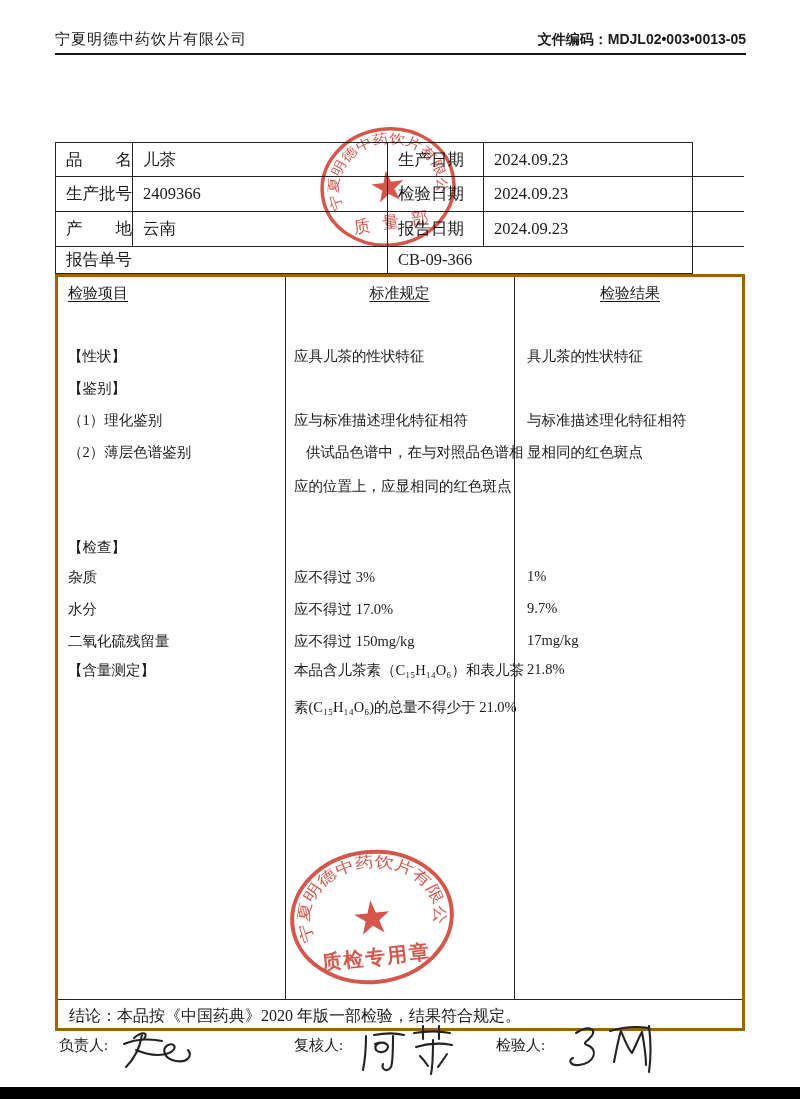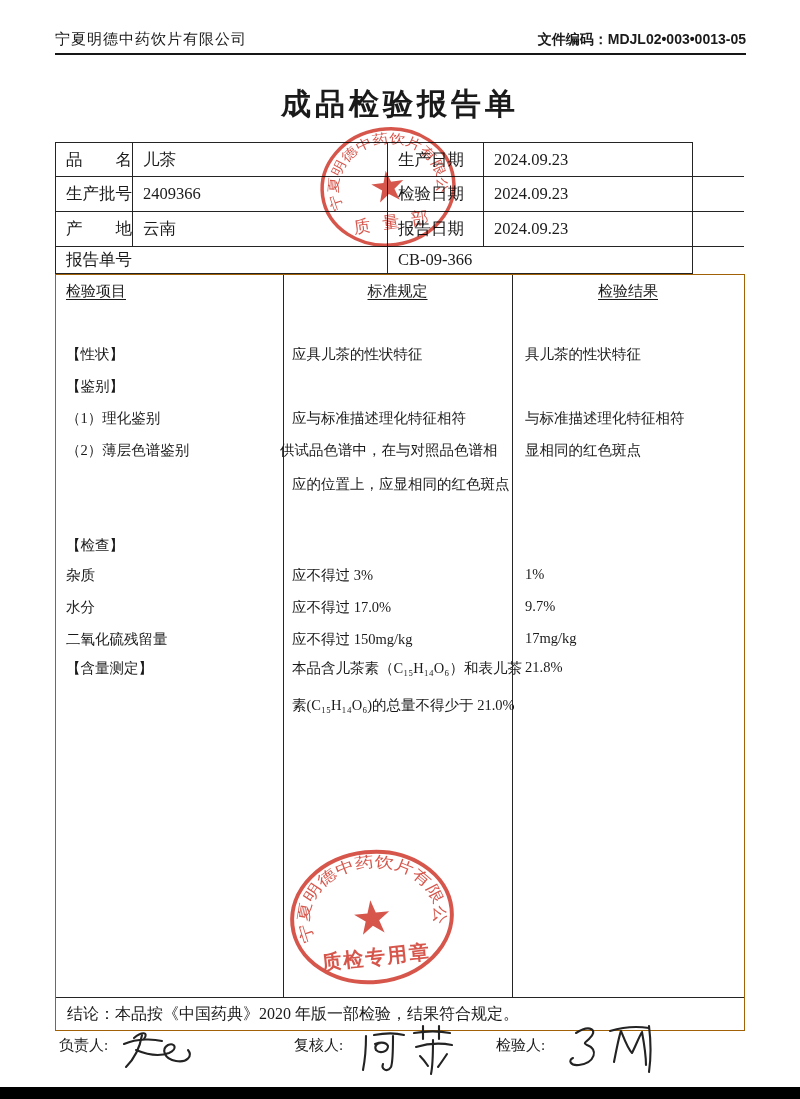--- a/index.html
+++ b/index.html
@@ -21,21 +21,21 @@
       grid-template-rows:34px 35px 35px 26px;}
   .c{border-right:1px solid #242424;border-bottom:1px solid #242424;display:flex;align-items:center;
      padding-left:10px;font-size:16.5px;box-sizing:border-box;white-space:nowrap;}
   .c.last{border-right:none;}
   .row4{border-bottom:none;}
   .span2a{grid-column:1/3;}
   .span2b{grid-column:3/5;}
   .jlab{display:inline-block;width:66px;text-align:justify;text-align-last:justify;}
 
   
-  .t2{position:absolute;left:55px;top:274px;width:690px;height:757px;border:1px solid #a16207;
+  .t2{position:absolute;left:55px;top:274px;width:690px;height:757px;border:3px solid #a16207;
       box-sizing:border-box;}
   .vdiv{position:absolute;top:0;height:722px;width:0;border-left:1px solid #242424;}
   .d1{left:227px;} .d2{left:456px;}
   .th{position:absolute;top:7px;font-size:15px;text-decoration:underline;text-underline-offset:3px;white-space:nowrap;}
   .th0{left:10px;} .th1{left:227px;width:229px;text-align:center;} .th2{left:456px;width:232px;text-align:center;}
   .specline{position:absolute;font-size:14.5px;white-space:nowrap;}
   .concl{position:absolute;left:0;top:722px;width:100%;height:33px;border-top:1px solid #242424;
          box-sizing:border-box;display:flex;align-items:center;padding-left:11px;font-size:16px;}
 
   
@@ -52,21 +52,20 @@
 </style>
 </head>
 <body>
 
 <div class="page">
 
   <div class="hdr-left">宁夏明德中药饮片有限公司</div>
   <div class="hdr-right"><span>文件编码：</span><span>MDJL02•003•0013-05</span></div>
   <div class="rule"></div>
 
-  <h1 class="title">成品检验报告单</h1>
 
   <div class="t1">
     <div class="c">
         <span class="jlab">品名</span>
       </div>
     <div class="c">儿茶</div>
     <div class="c">生产日期</div>
     <div class="c last">2024.09.23</div>
 
     <div class="c">生产批号</div>
@@ -96,21 +95,21 @@
         <div class="specline" style="left: 10px; top: 102px;">【鉴别】</div>
         <div class="specline" style="left: 10px; top: 134px;">（1）理化鉴别</div>
         <div class="specline" style="left: 10px; top: 166px;">（2）薄层色谱鉴别</div>
         <div class="specline" style="left: 10px; top: 261px;">【检查】</div>
         <div class="specline" style="left: 10px; top: 291px;">杂质</div>
         <div class="specline" style="left: 10px; top: 323px;">水分</div>
         <div class="specline" style="left: 10px; top: 355px;">二氧化硫残留量</div>
         <div class="specline" style="left: 10px; top: 384px;">【含量测定】</div>
         <div class="specline" style="left: 236px; top: 70px;">应具儿茶的性状特征</div>
         <div class="specline" style="left: 236px; top: 134px;">应与标准描述理化特征相符</div>
-        <div class="specline" style="left: 224px; top: 166px;">供试品色谱中，在与对照品色谱相</div>
+        <div class="specline" style="left: 248px; top: 166px;">供试品色谱中，在与对照品色谱相</div>
         <div class="specline" style="left: 236px; top: 200px;">应的位置上，应显相同的红色斑点</div>
         <div class="specline" style="left: 236px; top: 291px;">应不得过 3%</div>
         <div class="specline" style="left: 236px; top: 323px;">应不得过 17.0%</div>
         <div class="specline" style="left: 236px; top: 355px;">应不得过 150mg/kg</div>
         <div class="specline" style="left: 236px; top: 384px;">本品含儿茶素（C₁₅H₁₄O₆）和表儿茶</div>
         <div class="specline" style="left: 236px; top: 421px;">素(C₁₅H₁₄O₆)的总量不得少于 21.0%</div>
         <div class="specline" style="left: 469px; top: 70px;">具儿茶的性状特征</div>
         <div class="specline" style="left: 469px; top: 134px;">与标准描述理化特征相符</div>
         <div class="specline" style="left: 469px; top: 166px;">显相同的红色斑点</div>
         <div class="specline" style="left: 469px; top: 291px;">1%</div>

